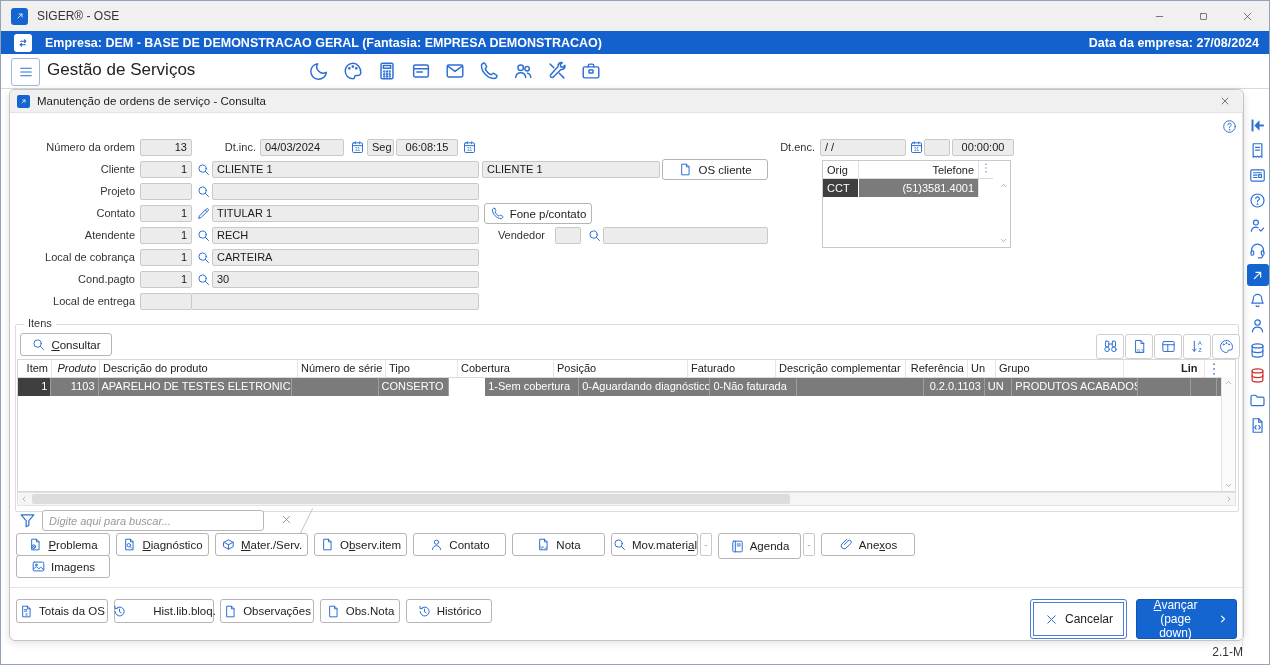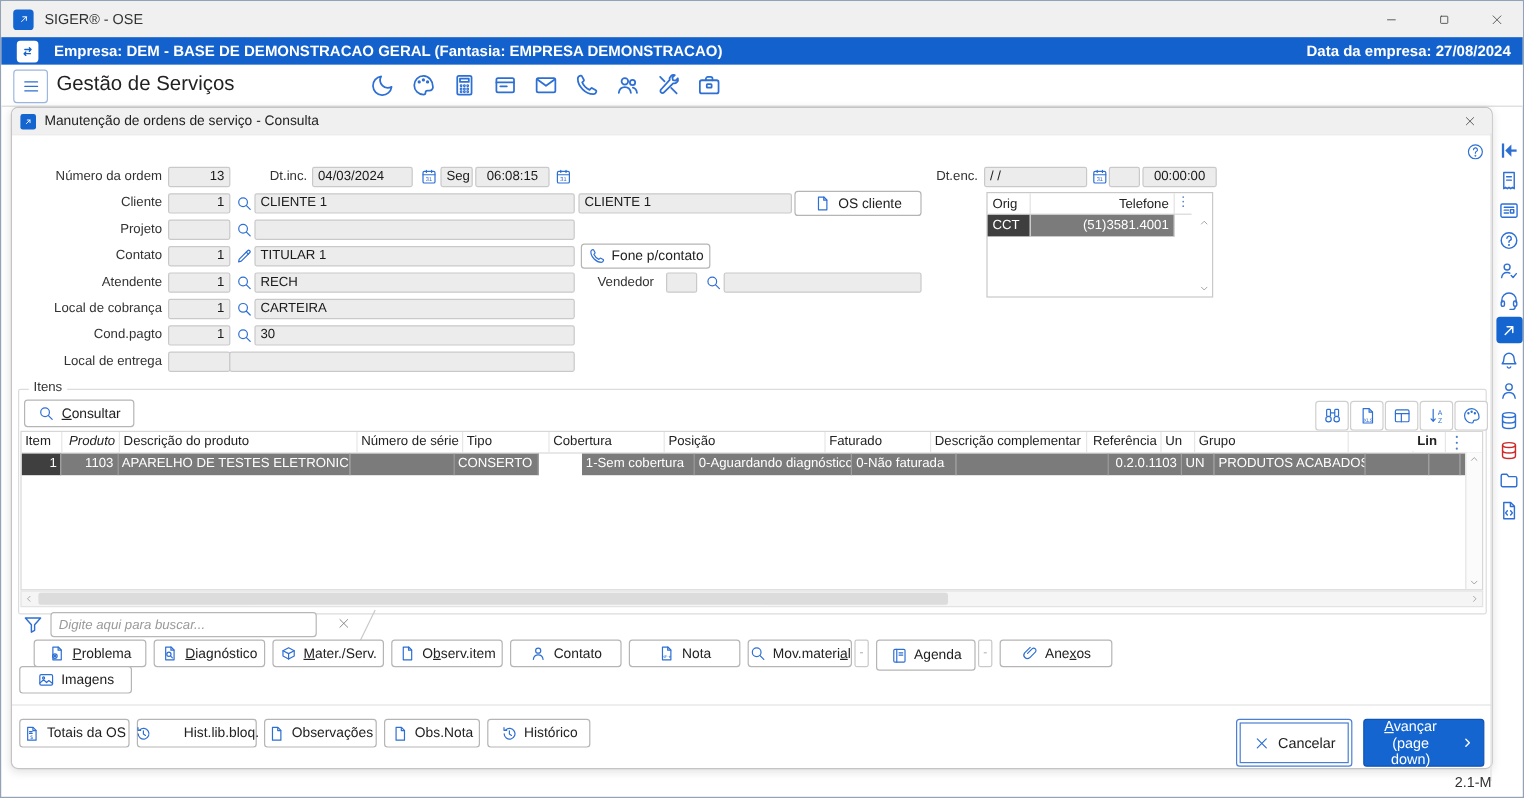--- a/index.html
+++ b/index.html
@@ -443,21 +443,21 @@
           <path d="M12 3.5a8.5 8.5 0 0 0 0 17c1.4 0 1.7-.8 1.7-1.6 0-1 .8-1.9 1.9-1.9h1.6a3.3 3.3 0 0 0 3.3-3.4C20.5 8 16.7 3.5 12 3.5z"></path>
           <circle cx="8" cy="9" r=".7"></circle>
           <circle cx="11.8" cy="7.2" r=".7"></circle>
           <circle cx="15.6" cy="9" r=".7"></circle>
         </svg>
       </span>
     </div>
 
   <div class="itable">
     <div class="thead" id="items-thead">
-        <div class="hc" style="width: 34px; text-align: left;">Item</div>
+        <div class="hc" style="width: 34px; text-align: right;">Item</div>
         <div class="hc" style="width: 48px; text-align: right; font-style: italic;">Produto</div>
         <div class="hc" style="width: 198px;">Descrição do produto</div>
         <div class="hc" style="width: 88px;">Número de série</div>
         <div class="hc" style="width: 72px;">Tipo</div>
         <div class="hc" style="width: 96px;">Cobertura</div>
         <div class="hc" style="width: 134px;">Posição</div>
         <div class="hc" style="width: 88px;">Faturado</div>
         <div class="hc" style="width: 130px;">Descrição complementar</div>
         <div class="hc" style="width: 62px; text-align: right;">Referência</div>
         <div class="hc" style="width: 28px;">Un</div>
@@ -524,21 +524,21 @@
       </svg>
     </div>
   <input class="search-input" type="text" placeholder="Digite aqui para buscar..." style="">
   <span class="sclear">
       <svg class="ic" viewBox="0 0 24 24" aria-hidden="true">
         <path d="M6 6l12 12M18 6L6 18"></path>
       </svg>
     </span>
   <div class="slash"></div>
 
-  <div class="btnrow" style="left:18px;top:443px" id="btnrow1">
+  <div class="btnrow" style="left:6px;top:443px" id="btnrow1">
       <div class="btnwrap">
         <button class="btn" style="width: 94px; height: 23px;">
           <span class="bic">
             <svg class="ic" viewBox="0 0 24 24" aria-hidden="true">
               <path d="M6.5 3.5h7.2l4 4V20.5H6.5z"></path>
               <path d="M13.5 3.7v4h4"></path>
               <circle cx="9.2" cy="15.5" r="3"></circle>
               <path d="M8 14.3l2.4 2.4M10.4 14.3L8 16.7"></path>
             </svg>
           </span>

